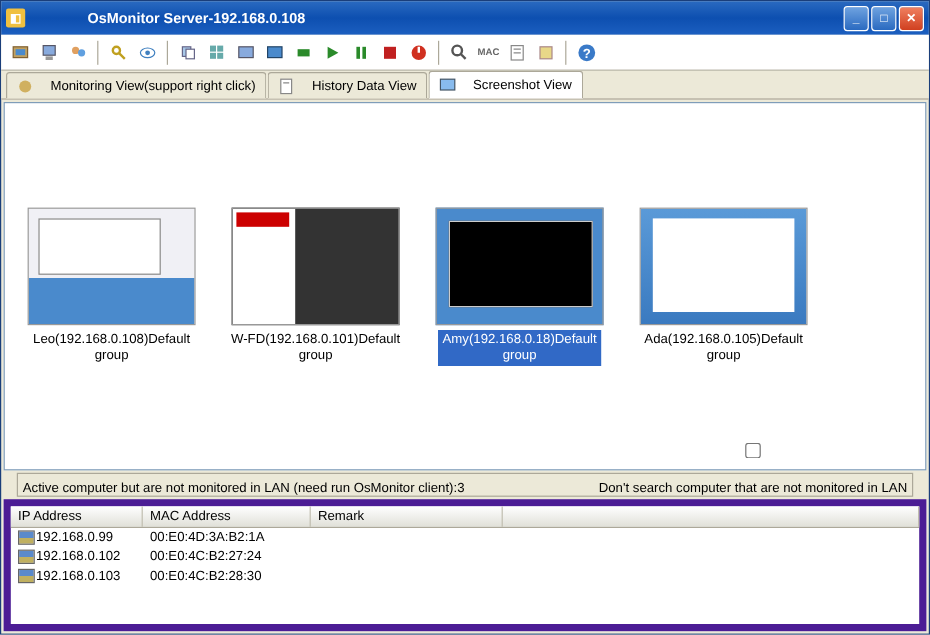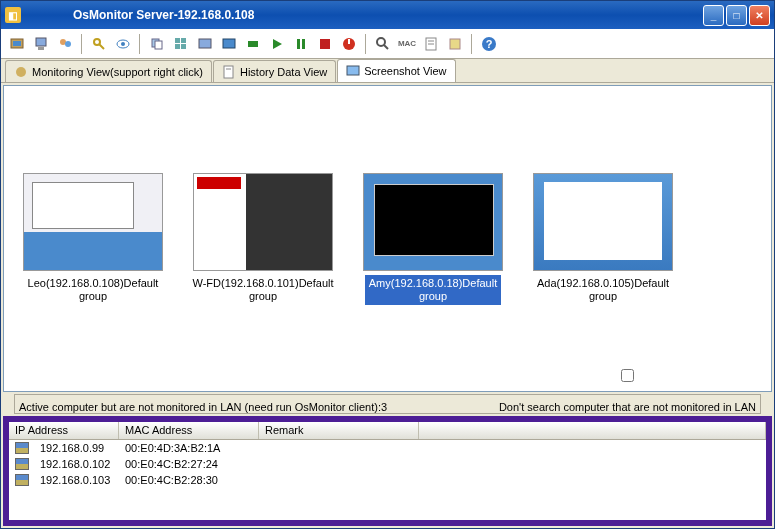--- a/index.html
+++ b/index.html
@@ -13,21 +13,21 @@
 .win-buttons { display: flex; gap: 2px; }
 .win-btn { width: 21px; height: 21px; border: 1px solid #fff; border-radius: 3px; display: flex; align-items: center; justify-content: center; font-size: 10px; font-weight: bold; cursor: pointer; }
 .win-btn.min, .win-btn.max { background: linear-gradient(to bottom, #6fa3e0, #2a6ac0); }
 .win-btn.close { background: linear-gradient(to bottom, #f08060, #d04020); color: #fff; }
 
 .toolbar { height: 30px; background: #ffffff; border-bottom: 1px solid #aca899; display: flex; align-items: center; padding: 2px 6px; gap: 4px; }
 .tb-btn { width: 20px; height: 20px; display: flex; align-items: center; justify-content: center; cursor: pointer; border: 1px solid transparent; }
 .tb-sep { width: 2px; height: 20px; border-left: 1px solid #aca899; border-right: 1px solid #fff; margin: 0 2px; }
 
 .tabbar { height: 24px; background: #ece9d8; display: flex; align-items: flex-end; padding: 0 4px; border-bottom: 1px solid #aca899; }
-.tab { height: 22px; padding: 2px 8px; border: 1px solid #aca899; border-bottom: none; background: #ece9d8; display: flex; align-items: center; gap: 4px; cursor: pointer; margin-right: 1px; border-radius: 3px 3px 0 0; }
+.tab { height: 22px; padding: 2px 8px; border: 1px solid #aca899; border-bottom: none; background: #ece9d8; display: flex; align-items: center; gap: 14px; cursor: pointer; margin-right: 1px; border-radius: 3px 3px 0 0; }
 .tab.active { background: #fff; height: 23px; position: relative; z-index: 2; }
 .tab-icon { width: 14px; height: 14px; }
 
 .main-area { flex: 1; background: #fff; border: 1px solid #7f9db9; margin: 2px; padding: 8px; display: flex; gap: 8px; align-items: center; overflow: hidden; }
 
 .thumb-item { width: 162px; display: flex; flex-direction: column; align-items: center; cursor: pointer; }
 .thumb-img { width: 140px; height: 98px; border: 1px solid #999; background: #e0e0e0; position: relative; overflow: hidden; }
 .thumb-label { margin-top: 4px; padding: 2px 4px; text-align: center; font-size: 11px; line-height: 13px; }
 .thumb-item.selected .thumb-label { background: #3169c6; color: #fff; }
 
@@ -45,21 +45,21 @@
 .status-text { flex: 0 0 auto; }
 .status-spacer { flex: 1; }
 .chk { display: flex; align-items: center; gap: 19px; flex-direction: column; }
 .chk input { width: 13px; height: 13px; }
 
 .bottom-area { height: 110px; margin: 2px; border: 6px solid #4c1d95; background: #fff; display: flex; flex-direction: column; }
 .tbl-head { height: 18px; background: linear-gradient(to bottom, #fff, #e0e0d8); border-bottom: 1px solid #aca899; display: flex; }
 .th { padding: 2px 6px; border-right: 1px solid #c0beb0; font-size: 11px; }
 .tbl-body { flex: 1; overflow: auto; }
 .tr { display: flex; height: 16px; align-items: center; }
-.td { padding: 1px 6px; font-size: 11px; display: flex; align-items: center; gap: 11px; }
+.td { padding: 1px 6px; font-size: 11px; display: flex; align-items: center; gap: 1px; }
 .col-ip { width: 110px; }
 .col-mac { width: 140px; }
 .col-remark { width: 160px; }
 .row-icon { width: 14px; height: 12px; background: linear-gradient(to bottom, #5a8acc 50%, #c0b060 50%); border: 1px solid #666; }
 </style>
 </head>
 <body>
 
 <div class="window">
 

